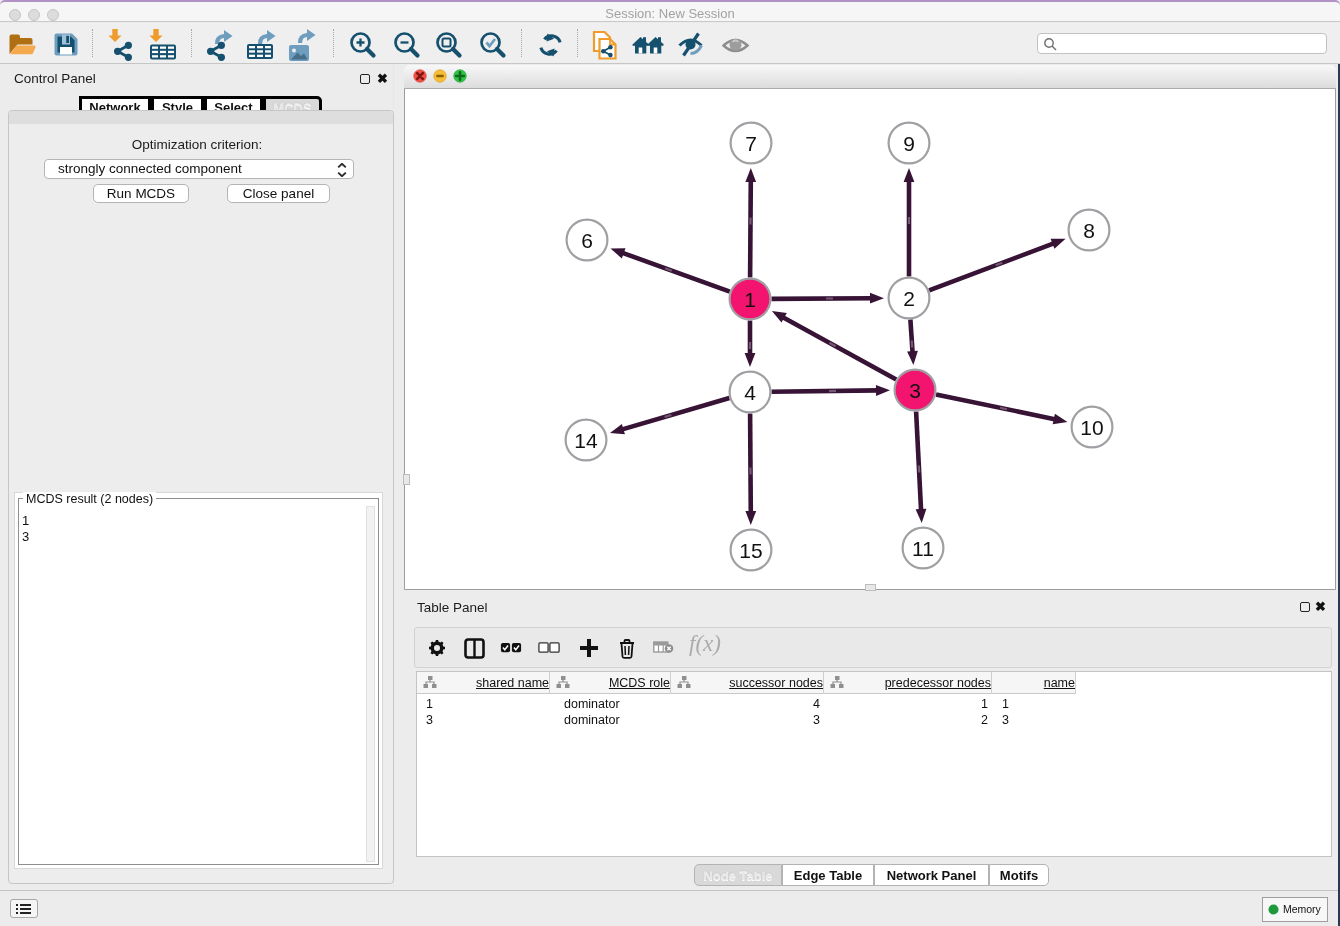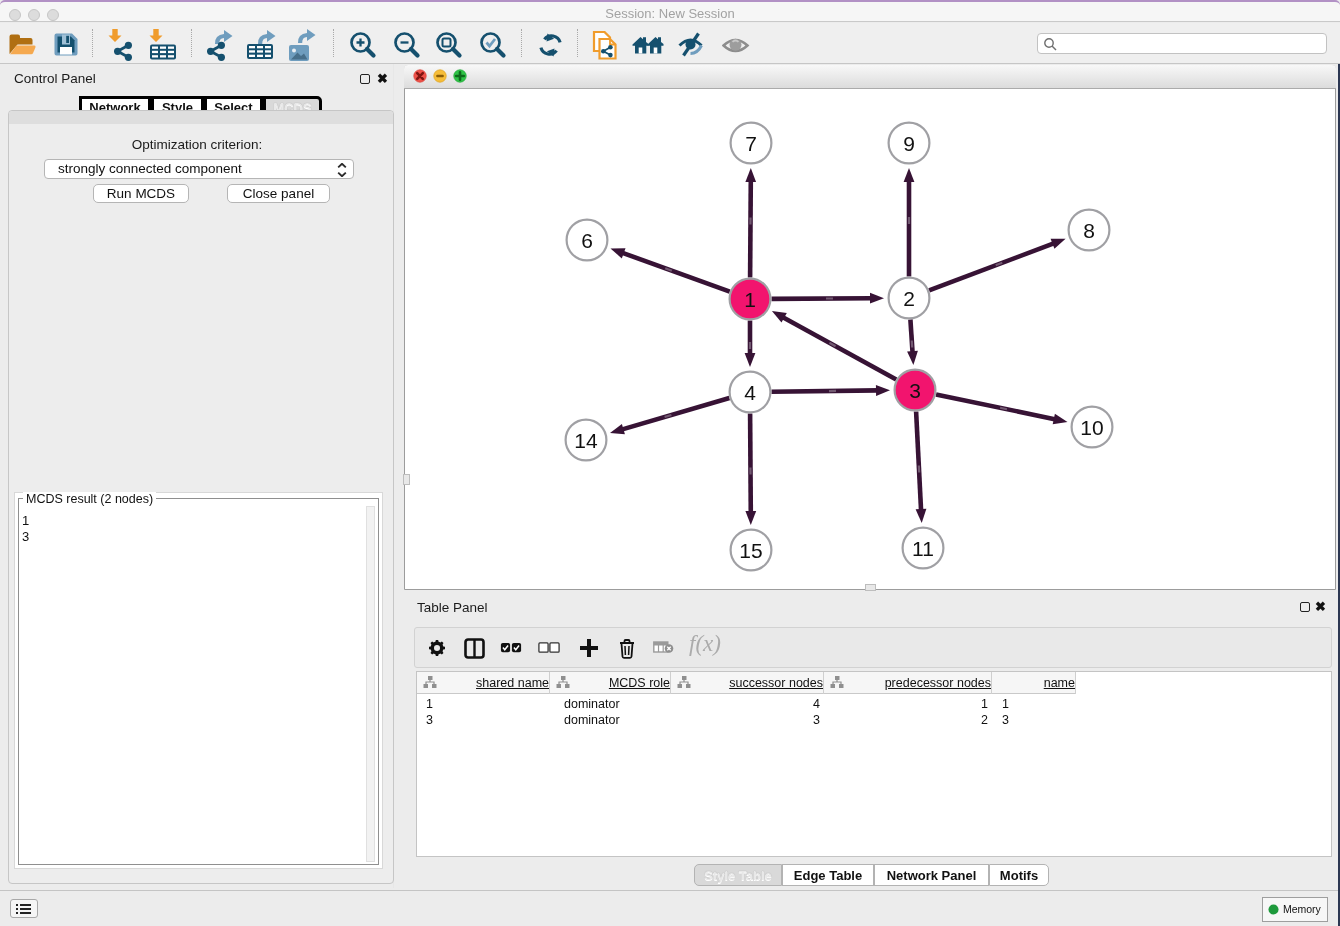--- a/index.html
+++ b/index.html
@@ -395,21 +395,21 @@
 <div class="trow" style="left:426px; top:697px;">1</div>
 <div class="trow" style="left:564px; top:697px;">dominator</div>
 <div class="trow" style="left:806px; top:697px; width:14px; text-align:right;">4</div>
 <div class="trow" style="left:974px; top:697px; width:14px; text-align:right;">1</div>
 <div class="trow" style="left:1002px; top:697px;">1</div>
 <div class="trow" style="left:426px; top:713px;">3</div>
 <div class="trow" style="left:564px; top:713px;">dominator</div>
 <div class="trow" style="left:806px; top:713px; width:14px; text-align:right;">3</div>
 <div class="trow" style="left:974px; top:713px; width:14px; text-align:right;">2</div>
 <div class="trow" style="left:1002px; top:713px;">3</div>
-<div class="btab" style="left:694px; width:88px; background:#d9d9d9; color:#e8e8e8; text-shadow:0 1px 0 #fff, 0 0 1px #9a9a9a; border-radius:5px 0 0 5px;">Style Table</div>
+<div class="btab" style="left:694px; width:88px; background:#d9d9d9; color:#e8e8e8; text-shadow:0 1px 0 #fff, 0 0 1px #9a9a9a; border-radius:5px 0 0 5px;">Node Table</div>
 <div class="btab" style="left:782px; width:92px;">Edge Table</div>
 <div class="btab" style="left:874px; width:115px;">Network Panel</div>
 <div class="btab" style="left:989px; width:60px; border-radius:0 5px 5px 0;">Motifs</div>
 
 <div class="abs" id="statusbar"></div>
 <div id="listbtn">
   <svg width="25" height="19" viewBox="0 0 25 19">
       <g fill="#222">
         <rect x="5" y="4" width="2" height="2"></rect>
         <rect x="9" y="4" width="11" height="2"></rect>

